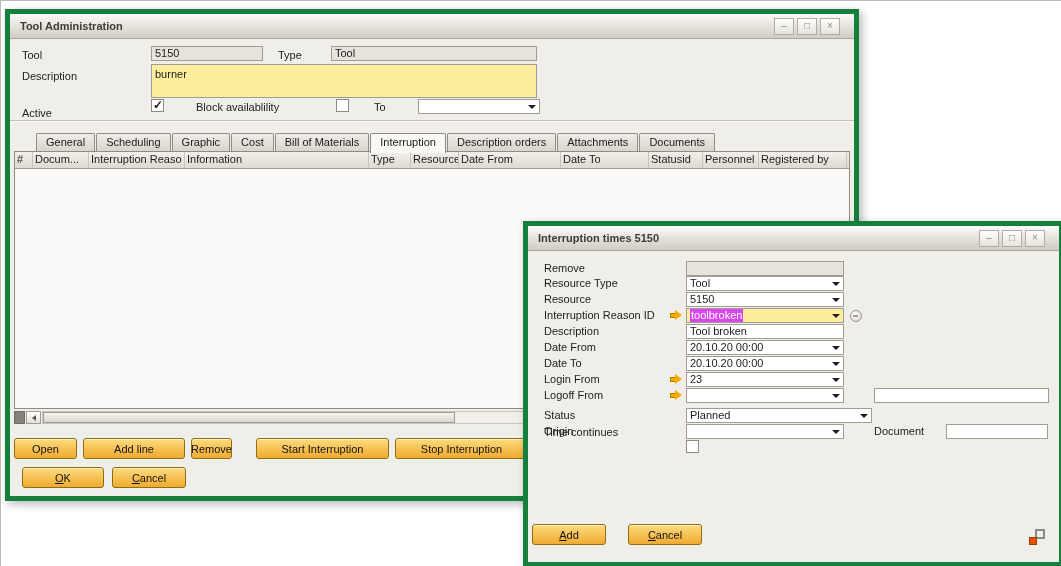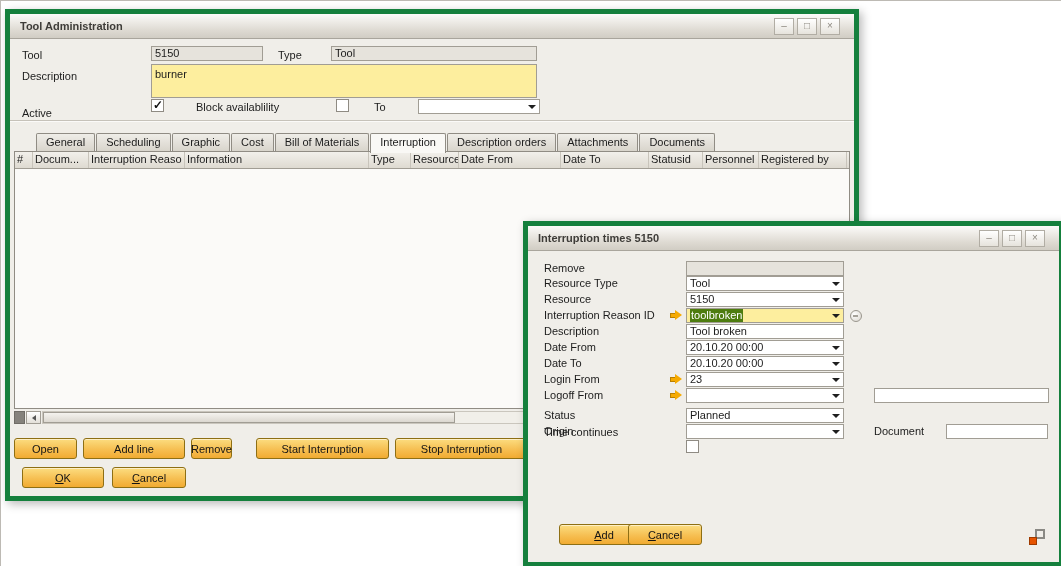--- a/index.html
+++ b/index.html
@@ -35,21 +35,21 @@
   .th.fill{flex:1;border-right:none}
 
   .goldbtn{position:absolute;height:21px;border:1px solid #8e6f14;border-radius:3px;background:linear-gradient(180deg,#fcdd80,#f6bf52 55%,#f1ab32);display:flex;align-items:center;justify-content:center;font-size:11px;color:#141414;box-shadow:inset 0 1px 0 rgba(255,255,255,.55);cursor:default;box-sizing:border-box}
   .goldbtn .mn{display:block}
   .goldbtn .mn::first-letter{text-decoration:underline}
 
   .linkarrow{position:absolute;width:14px;height:11px;cursor:pointer}
   .linkarrow::before{content:"";position:absolute;left:1px;top:3px;width:5px;height:3px;background:#f6aa00;border-top:1px solid #b97f00;border-bottom:1px solid #b97f00;border-left:1px solid #b97f00}
   .linkarrow::after{content:"";position:absolute;left:6px;top:0;border-top:5px solid transparent;border-bottom:5px solid transparent;border-left:7px solid #f6aa00}
 
-  .selected-text{background:#4d7c0f;color:#fff;padding:4px 1px}
+  .selected-text{background:#d946ef;color:#fff;padding:4px 1px}
 
   .scroll-square{position:absolute;background:#85827c;border:1px solid #6f6c66;box-sizing:border-box}
   .scroll-btn{position:absolute;background:linear-gradient(#ffffff,#e3e0d9);border:1px solid #a19d94;display:flex;align-items:center;justify-content:center;box-sizing:border-box}
   .scroll-btn::after{content:"";border-top:3px solid transparent;border-bottom:3px solid transparent;border-right:4px solid #555}
   .scroll-track{position:absolute;background:#f1efe9;border:1px solid #cac6bd;box-sizing:border-box}
   .scroll-thumb{position:absolute;background:linear-gradient(#f5f3ef,#dcd8d0);border:1px solid #a19d94;box-sizing:border-box}
 
   .circle-icon{position:absolute;width:12px;height:12px;border:1px solid #9a968e;border-radius:50%;background:radial-gradient(circle at 35% 35%,#ffffff,#d9d5cd);box-sizing:border-box}
   .circle-icon::after{content:"";position:absolute;left:2px;top:4px;width:5px;height:2px;background:#a5a199}
 
@@ -186,31 +186,31 @@
     <span class="lbl" style="left:16px;top:147px">Login From</span>
     <span class="linkarrow" style="left:141px;top:148px"></span>
     <div class="field combo" style="left:158px;top:146px;width:158px">23</div>
 
     <span class="lbl" style="left:16px;top:163px">Logoff From</span>
     <span class="linkarrow" style="left:141px;top:164px"></span>
     <div class="field combo" style="left:158px;top:162px;width:158px"></div>
     <div class="field" style="left:346px;top:162px;width:175px"></div>
 
     <span class="lbl" style="left:16px;top:183px">Status</span>
-    <div class="field combo" style="left:158px;top:182px;width:158px">Planned</div>
+    <div class="field combo" style="left:158px;top:182px;width:186px">Planned</div>
 
     <span class="lbl" style="left:16px;top:199px">Origin</span>
     <div class="field combo" style="left:158px;top:198px;width:158px"></div>
     <span class="lbl" style="left:346px;top:199px">Document</span>
     <div class="field" style="left:418px;top:198px;width:102px"></div>
 
     <span class="lbl" style="left:16px;top:200px">Time continues</span>
     <span class="checkbox" style="left:158px;top:214px"></span>
 
-    <div class="goldbtn" style="left:31px;top:298px;width:90px">
+    <div class="goldbtn" style="left:4px;top:298px;width:74px">
         <span class="mn">Add</span>
       </div>
     <div class="goldbtn" style="left:100px;top:298px;width:74px">
         <span class="mn">Cancel</span>
       </div>
 
     <span class="grip" style="left:501px;top:303px">
       <span class="gs1"></span>
         <span class="gs2"></span>
     </span>

